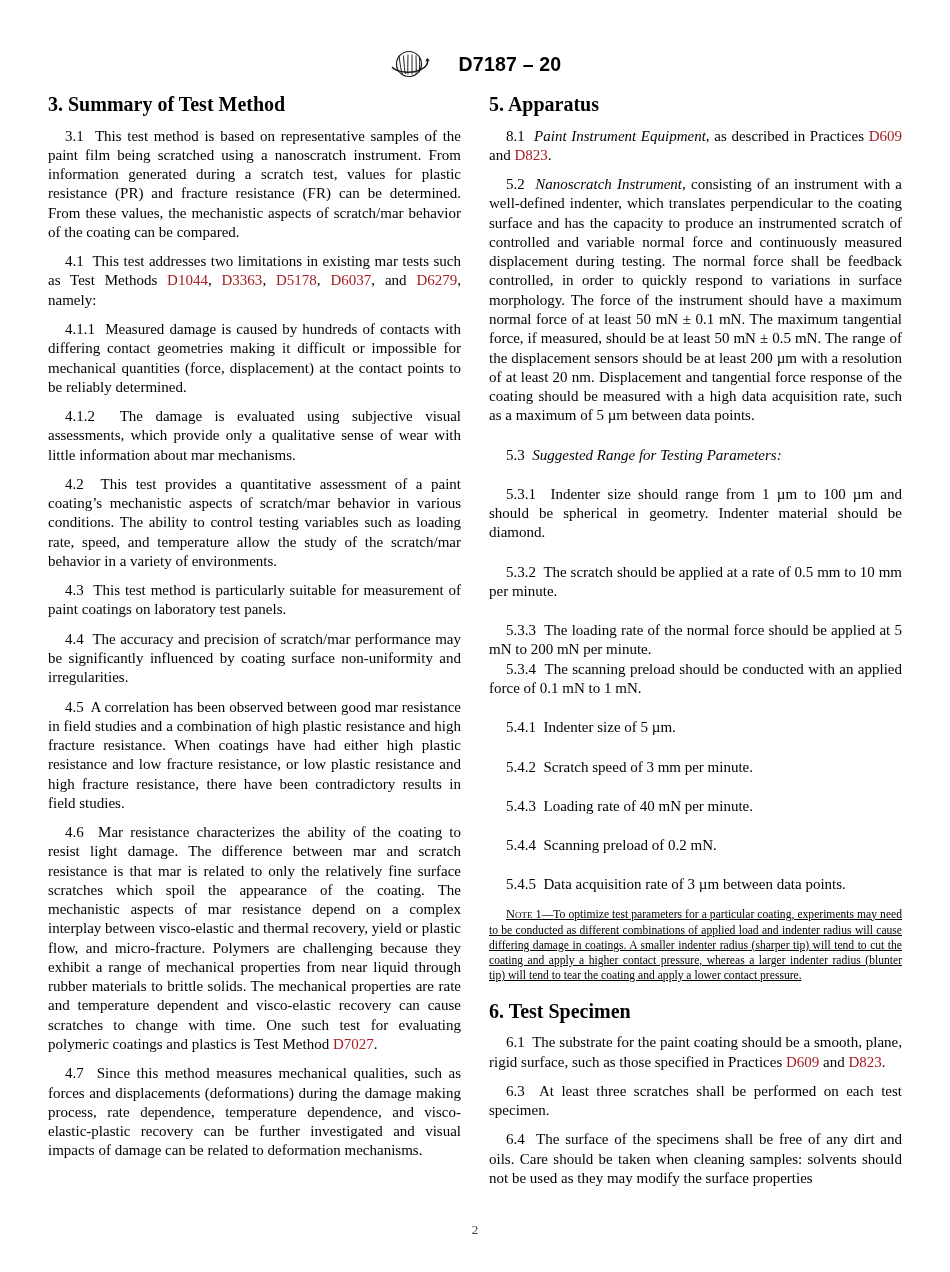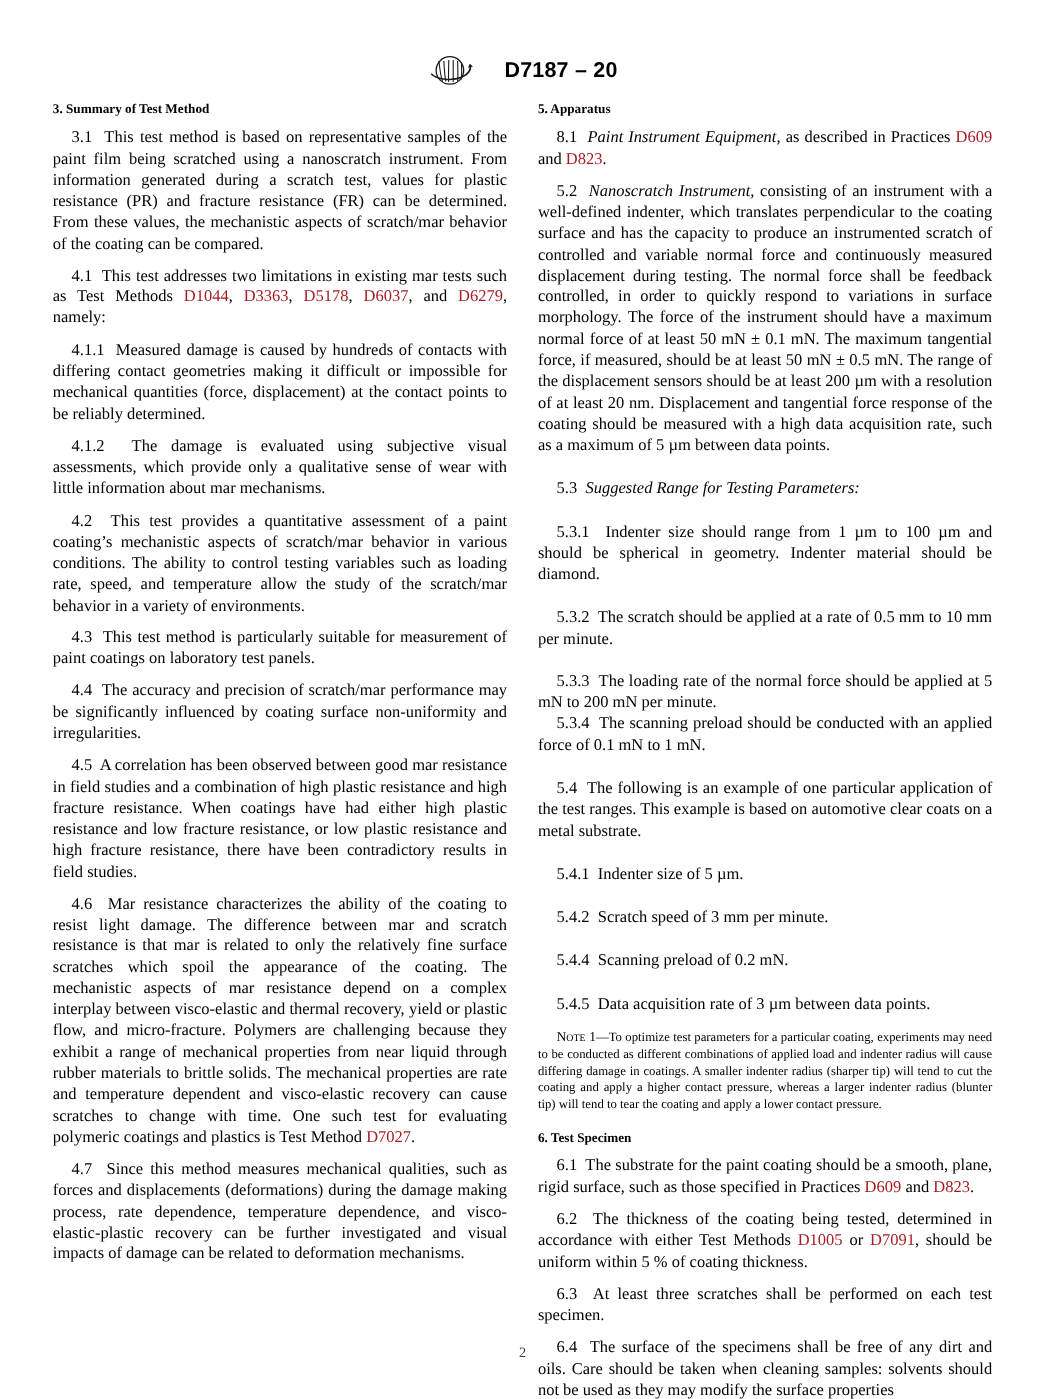--- a/index.html
+++ b/index.html
@@ -55,21 +55,21 @@
     position: absolute;
     top: 0;
     width: 413px;
   }
   .col-left  { left: 0px; }
   .col-right { left: 441px; }
 
   h2.section-head {
     font-family: "Liberation Serif", "DejaVu Serif", serif;
     font-weight: bold;
-    font-size: 12px;
+    font-size: 20px;
     line-height: 1.28;
     margin: 0 0 9px 0;
     padding: 0;
     text-indent: 0;
   }
   h2.section-head.spaced-before { margin-top: 16px; }
 
   p.para {
     margin: 0 0 10px 0;
     padding: 0;
@@ -83,20 +83,21 @@
   p.para.tight { margin-bottom: 0px; margin-top: 20px; }
   p.para.last-of-group { margin-bottom: 10px; }
 
   p.note {
     margin: 12px 0 10px 0;
     padding: 0;
     font-size: 11.6px;
     line-height: 1.30;
     text-align: justify;
     text-indent: 17px;
+    text-decoration: underline;
   }
   .note-label {
     font-variant: small-caps;
     font-size: 12.3px;
   }
 
   .ref { color: #a51c22; }
   .ital { font-style: italic; }
 
   .page-number {
@@ -209,54 +210,51 @@
     </p>
 
     <p class="para tight">
       <span>5.3.3</span><span>&nbsp; </span><span>The loading rate of the normal force should be applied at 5 mN to 200 mN per minute.</span>
     </p>
 
     <p class="para last-of-group">
       <span>5.3.4</span><span>&nbsp; </span><span>The scanning preload should be conducted with an applied force of 0.1 mN to 1 mN.</span>
     </p>
 
-    <p class="para tight">
-      <span>5.4</span><span>&nbsp; </span><span>The following is an example of one particular application of the test ranges. This example is based on automotive clear coats on a metal substrate.</span>
-    </p>
 
     <p class="para tight">
       <span>5.4.1</span><span>&nbsp; </span><span>Indenter size of 5 µm.</span>
     </p>
 
     <p class="para tight">
       <span>5.4.2</span><span>&nbsp; </span><span>Scratch speed of 3 mm per minute.</span>
     </p>
 
+    <p class="para tight">
+      <span>5.4.3</span><span>&nbsp; </span><span>Loading rate of 40 mN per minute.</span>
+    </p>
 
     <p class="para tight">
       <span>5.4.4</span><span>&nbsp; </span><span>Scanning preload of 0.2 mN.</span>
     </p>
 
     <p class="para tight">
       <span>5.4.5</span><span>&nbsp; </span><span>Data acquisition rate of 3 µm between data points.</span>
     </p>
 
     <p class="note">
       <span class="note-label">Note 1</span><span>—</span><span>To optimize test parameters for a particular coating, experiments may need to be conducted as different combinations of applied load and indenter radius will cause differing damage in coatings. A smaller indenter radius (sharper tip) will tend to cut the coating and apply a higher contact pressure, whereas a larger indenter radius (blunter tip) will tend to tear the coating and apply a lower contact pressure.</span>
     </p>
 
     <h2 class="section-head spaced-before">6.  Test Specimen</h2>
 
     <p class="para">
       <span>6.1</span><span>&nbsp; </span><span>The substrate for the paint coating should be a smooth, plane, rigid surface, such as those specified in Practices </span><span class="ref">D609</span> and <span class="ref">D823</span><span>.</span>
     </p>
 
-    <p class="para">
-      <span>6.2</span><span>&nbsp; </span><span>The thickness of the coating being tested, determined in accordance with either Test Methods </span><span class="ref">D1005</span> or <span class="ref">D7091</span><span>, should be uniform within 5 % of coating thickness.</span>
-    </p>
 
     <p class="para">
       <span>6.3</span><span>&nbsp; </span><span>At least three scratches shall be performed on each test specimen.</span>
     </p>
 
     <p class="para">
       <span>6.4</span><span>&nbsp; </span><span>The surface of the specimens shall be free of any dirt and oils. Care should be taken when cleaning samples: solvents should not be used as they may modify the surface properties</span>
     </p>
 
   </div>

